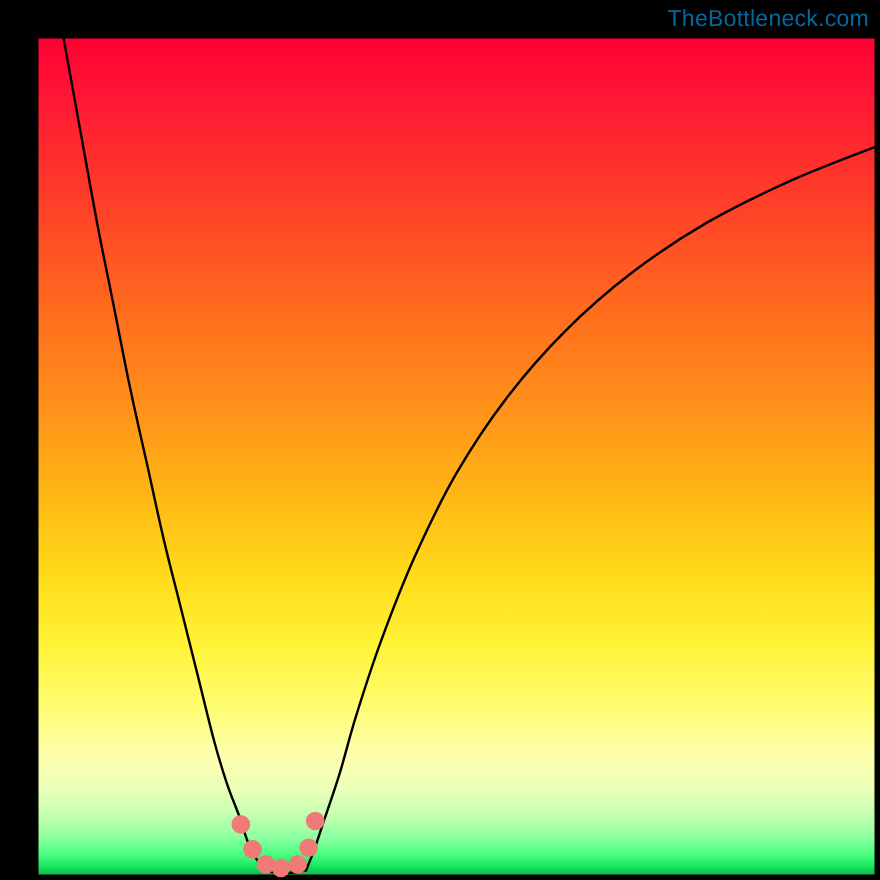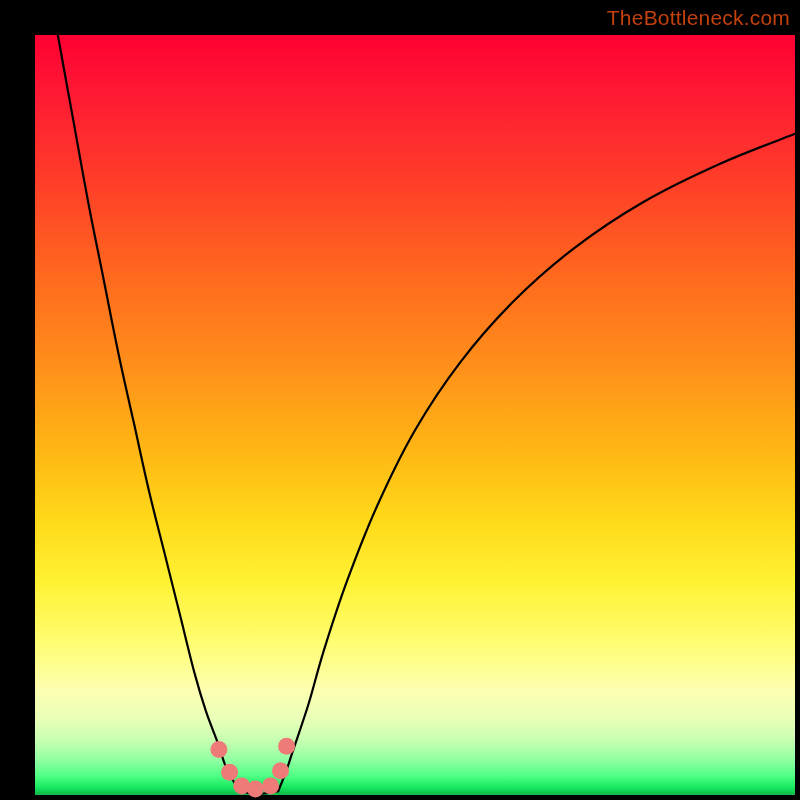--- a/index.html
+++ b/index.html
@@ -50,21 +50,21 @@
     left: 0;
     top: 0;
     width: 760px;
     height: 760px;
     overflow: visible;
   }
   .watermark {
     position: absolute;
     top: 6px;
     right: 10px;
-    color: #c2410c;
+    color: #0369a1;
     font-size: 21px;
     font-weight: 500;
     letter-spacing: 0.2px;
     user-select: none;
   }
 </style>
 </head>
 <body>
 
 <div class="frame">

